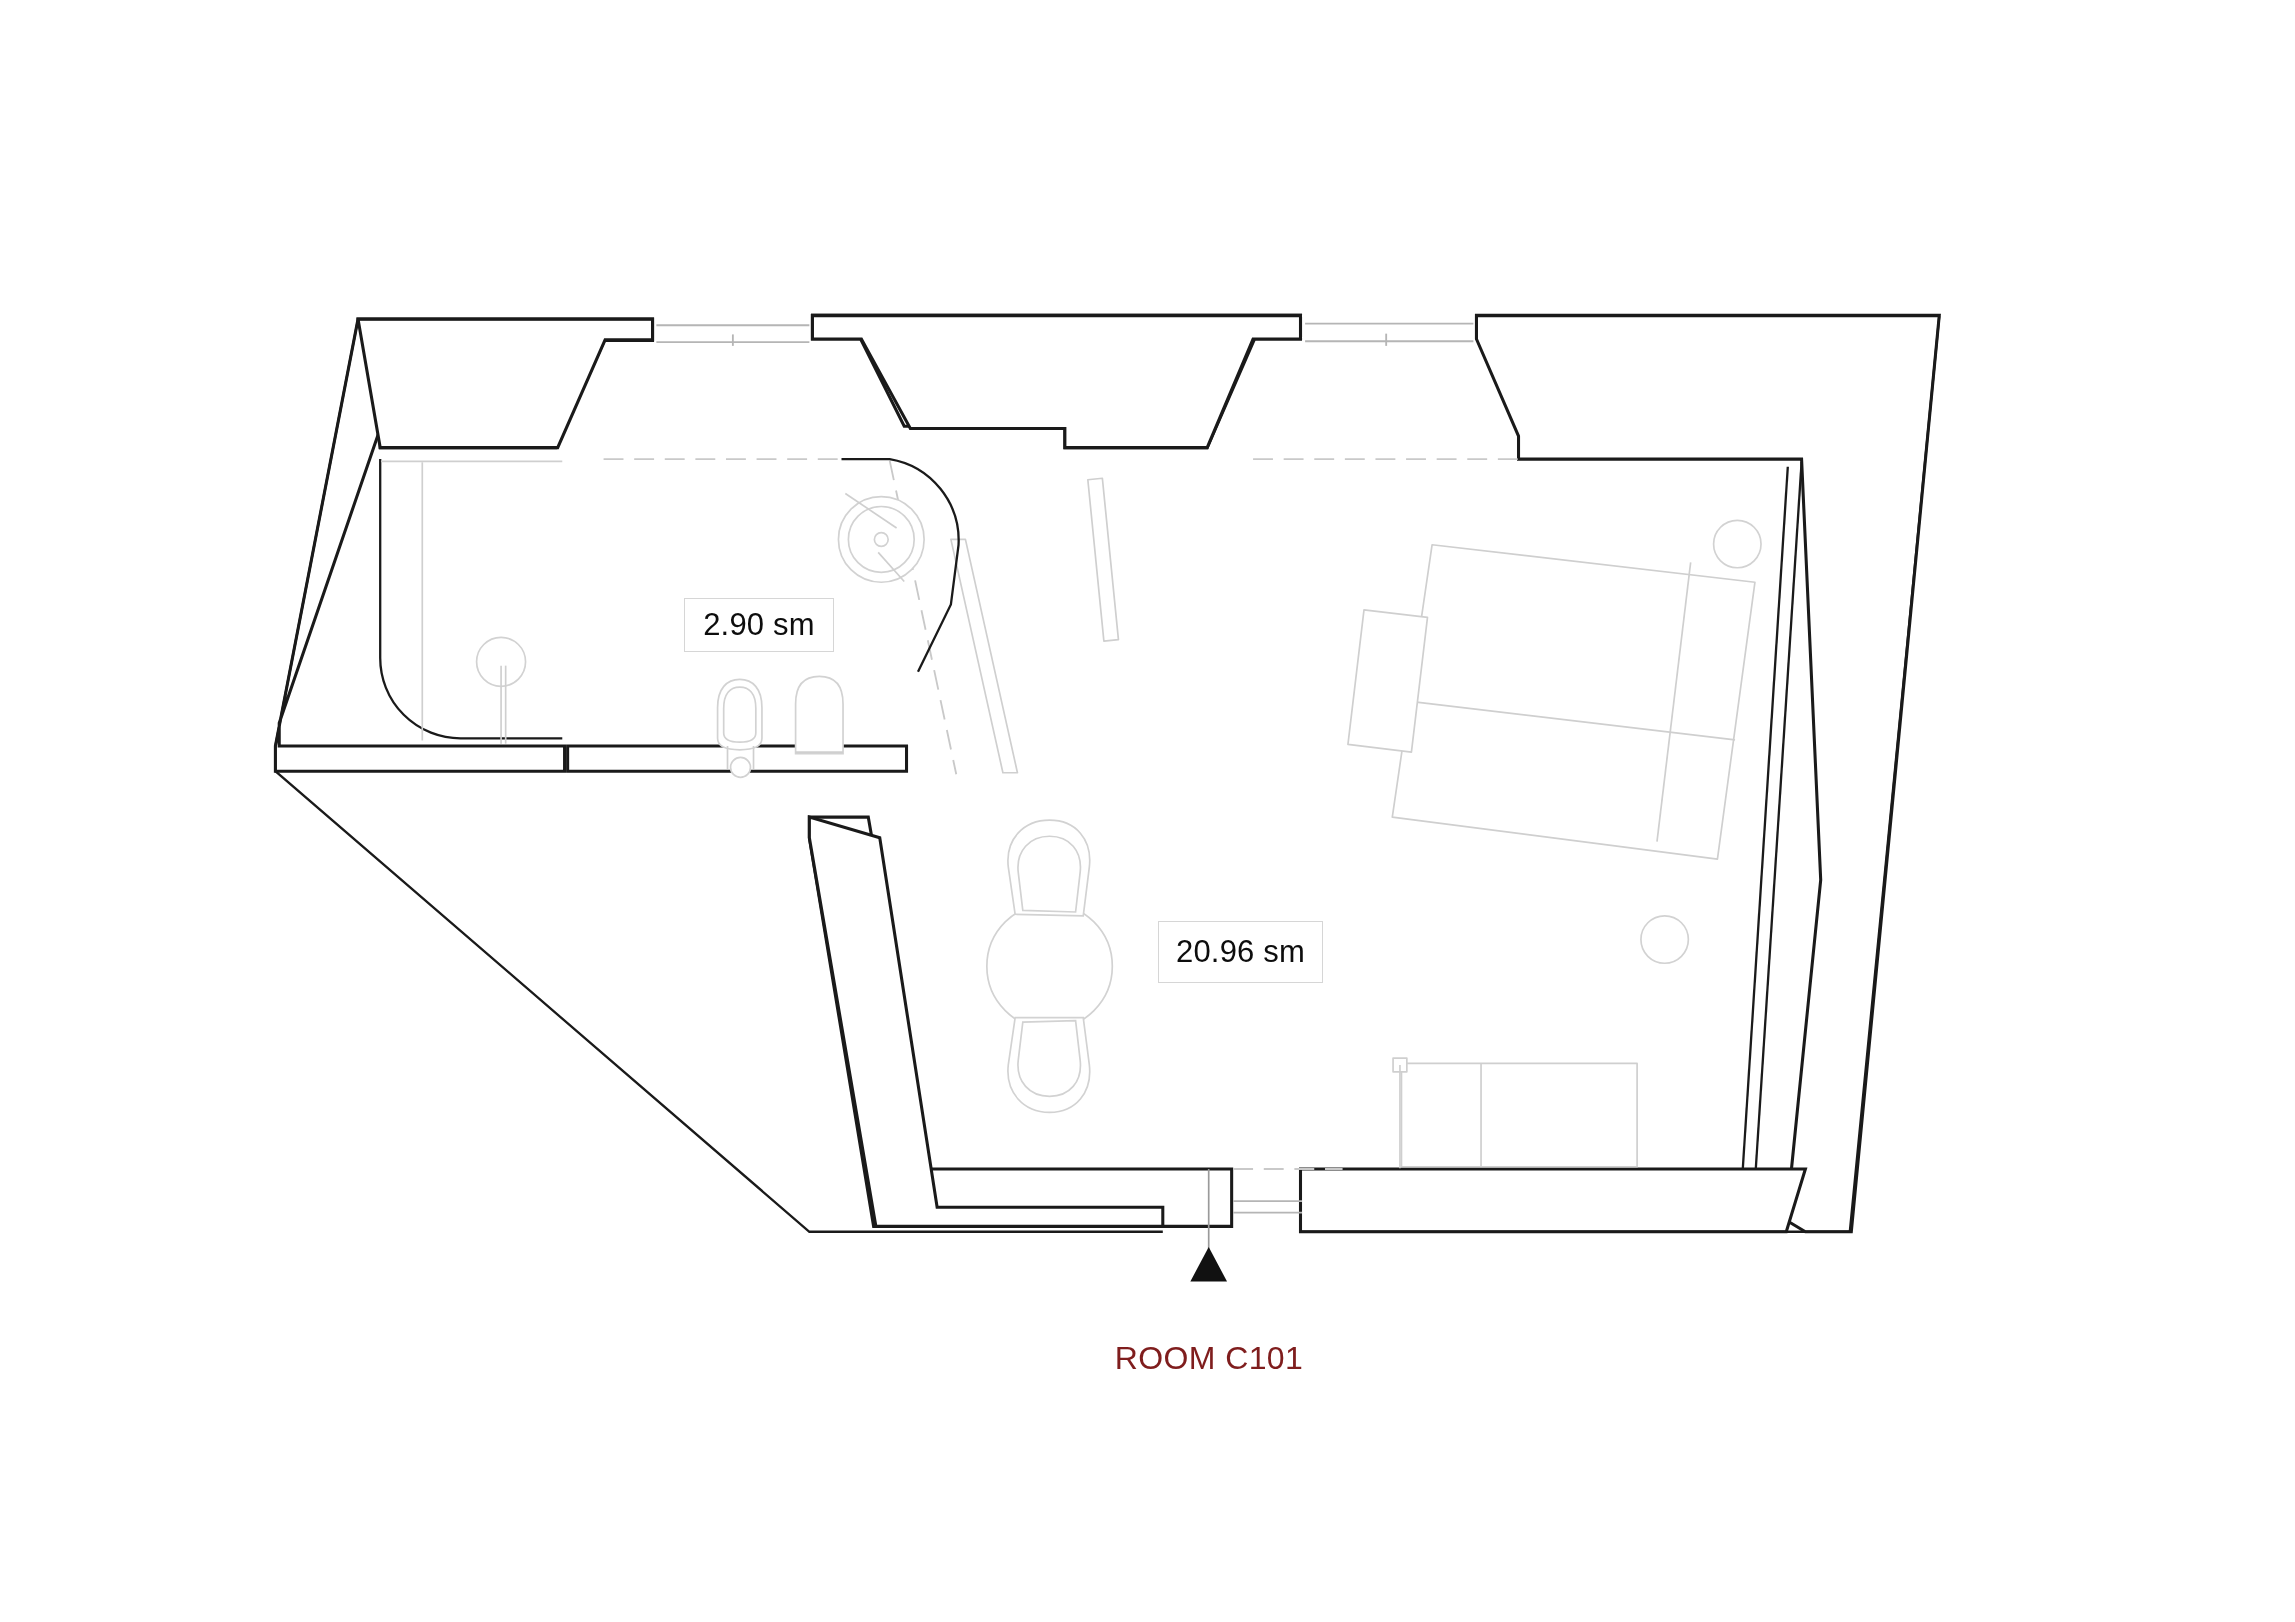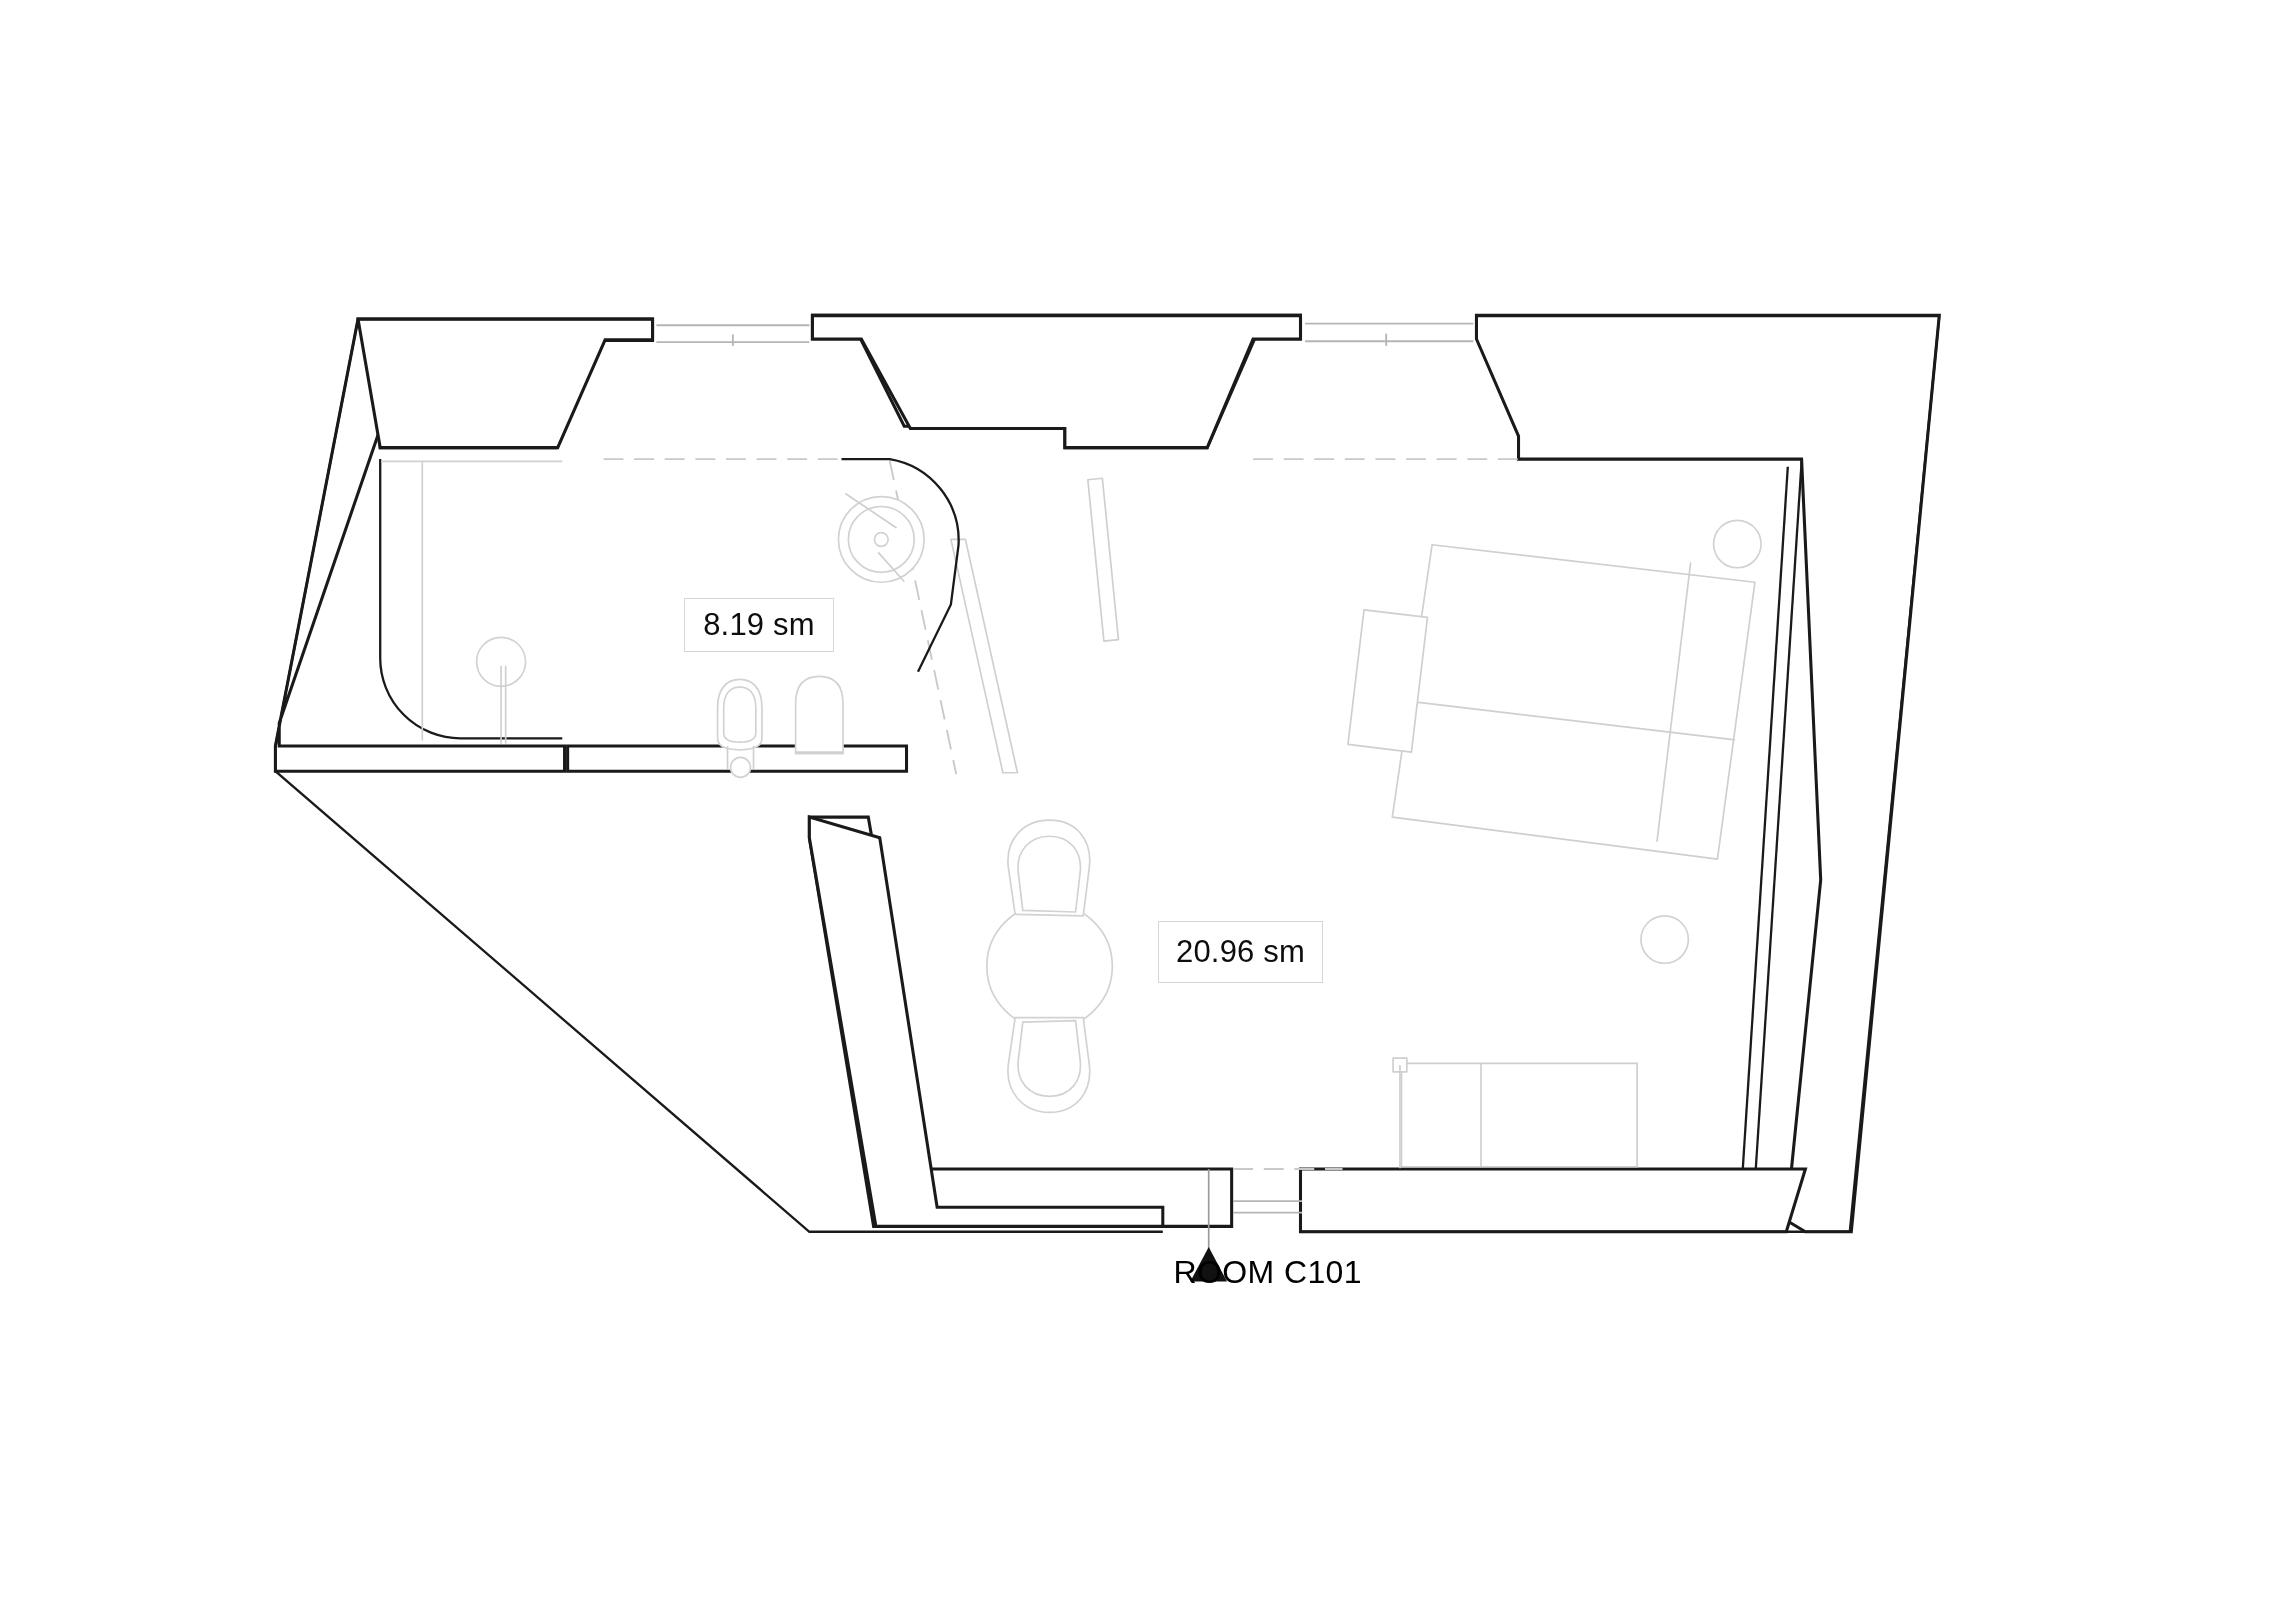--- a/index.html
+++ b/index.html
@@ -97,25 +97,25 @@
   #area-bedroom {
     left: 1158px;
     top: 921px;
     width: 165px;
     height: 62px;
     font-size: 31px;
   }
   #room-tag {
     position: absolute;
     left: 1056px;
-    top: 1254px;
+    top: 1340px;
     width: 306px;
-    text-align: right;
+    text-align: center;
     font-size: 32px;
-    color: #000000;
+    color: #7f1d1d;
     letter-spacing: 0.4px;
     white-space: nowrap;
   }
 </style>
 </head>
 <body>
 
 <div id="plan-root">
 
   <svg id="floorplan" viewBox="0 0 3000 2120">
@@ -268,20 +268,20 @@
 
     </g>
 
     <g>
       <line class="leader" x1="1580" y1="1528" x2="1580" y2="1650"></line>
       <polygon class="marker-tri" points="1580,1630 1556,1675 1604,1675"></polygon>
     </g>
 
   </svg>
 
-  <div class="area-box" id="area-bath">8.19 sm</div>
+  <div class="area-box" id="area-bath">2.90 sm</div>
 
   <div class="area-box" id="area-bedroom">20.96 sm</div>
 
   <div id="room-tag">ROOM C101</div>
 
 </div>
 
 
 </body></html>

